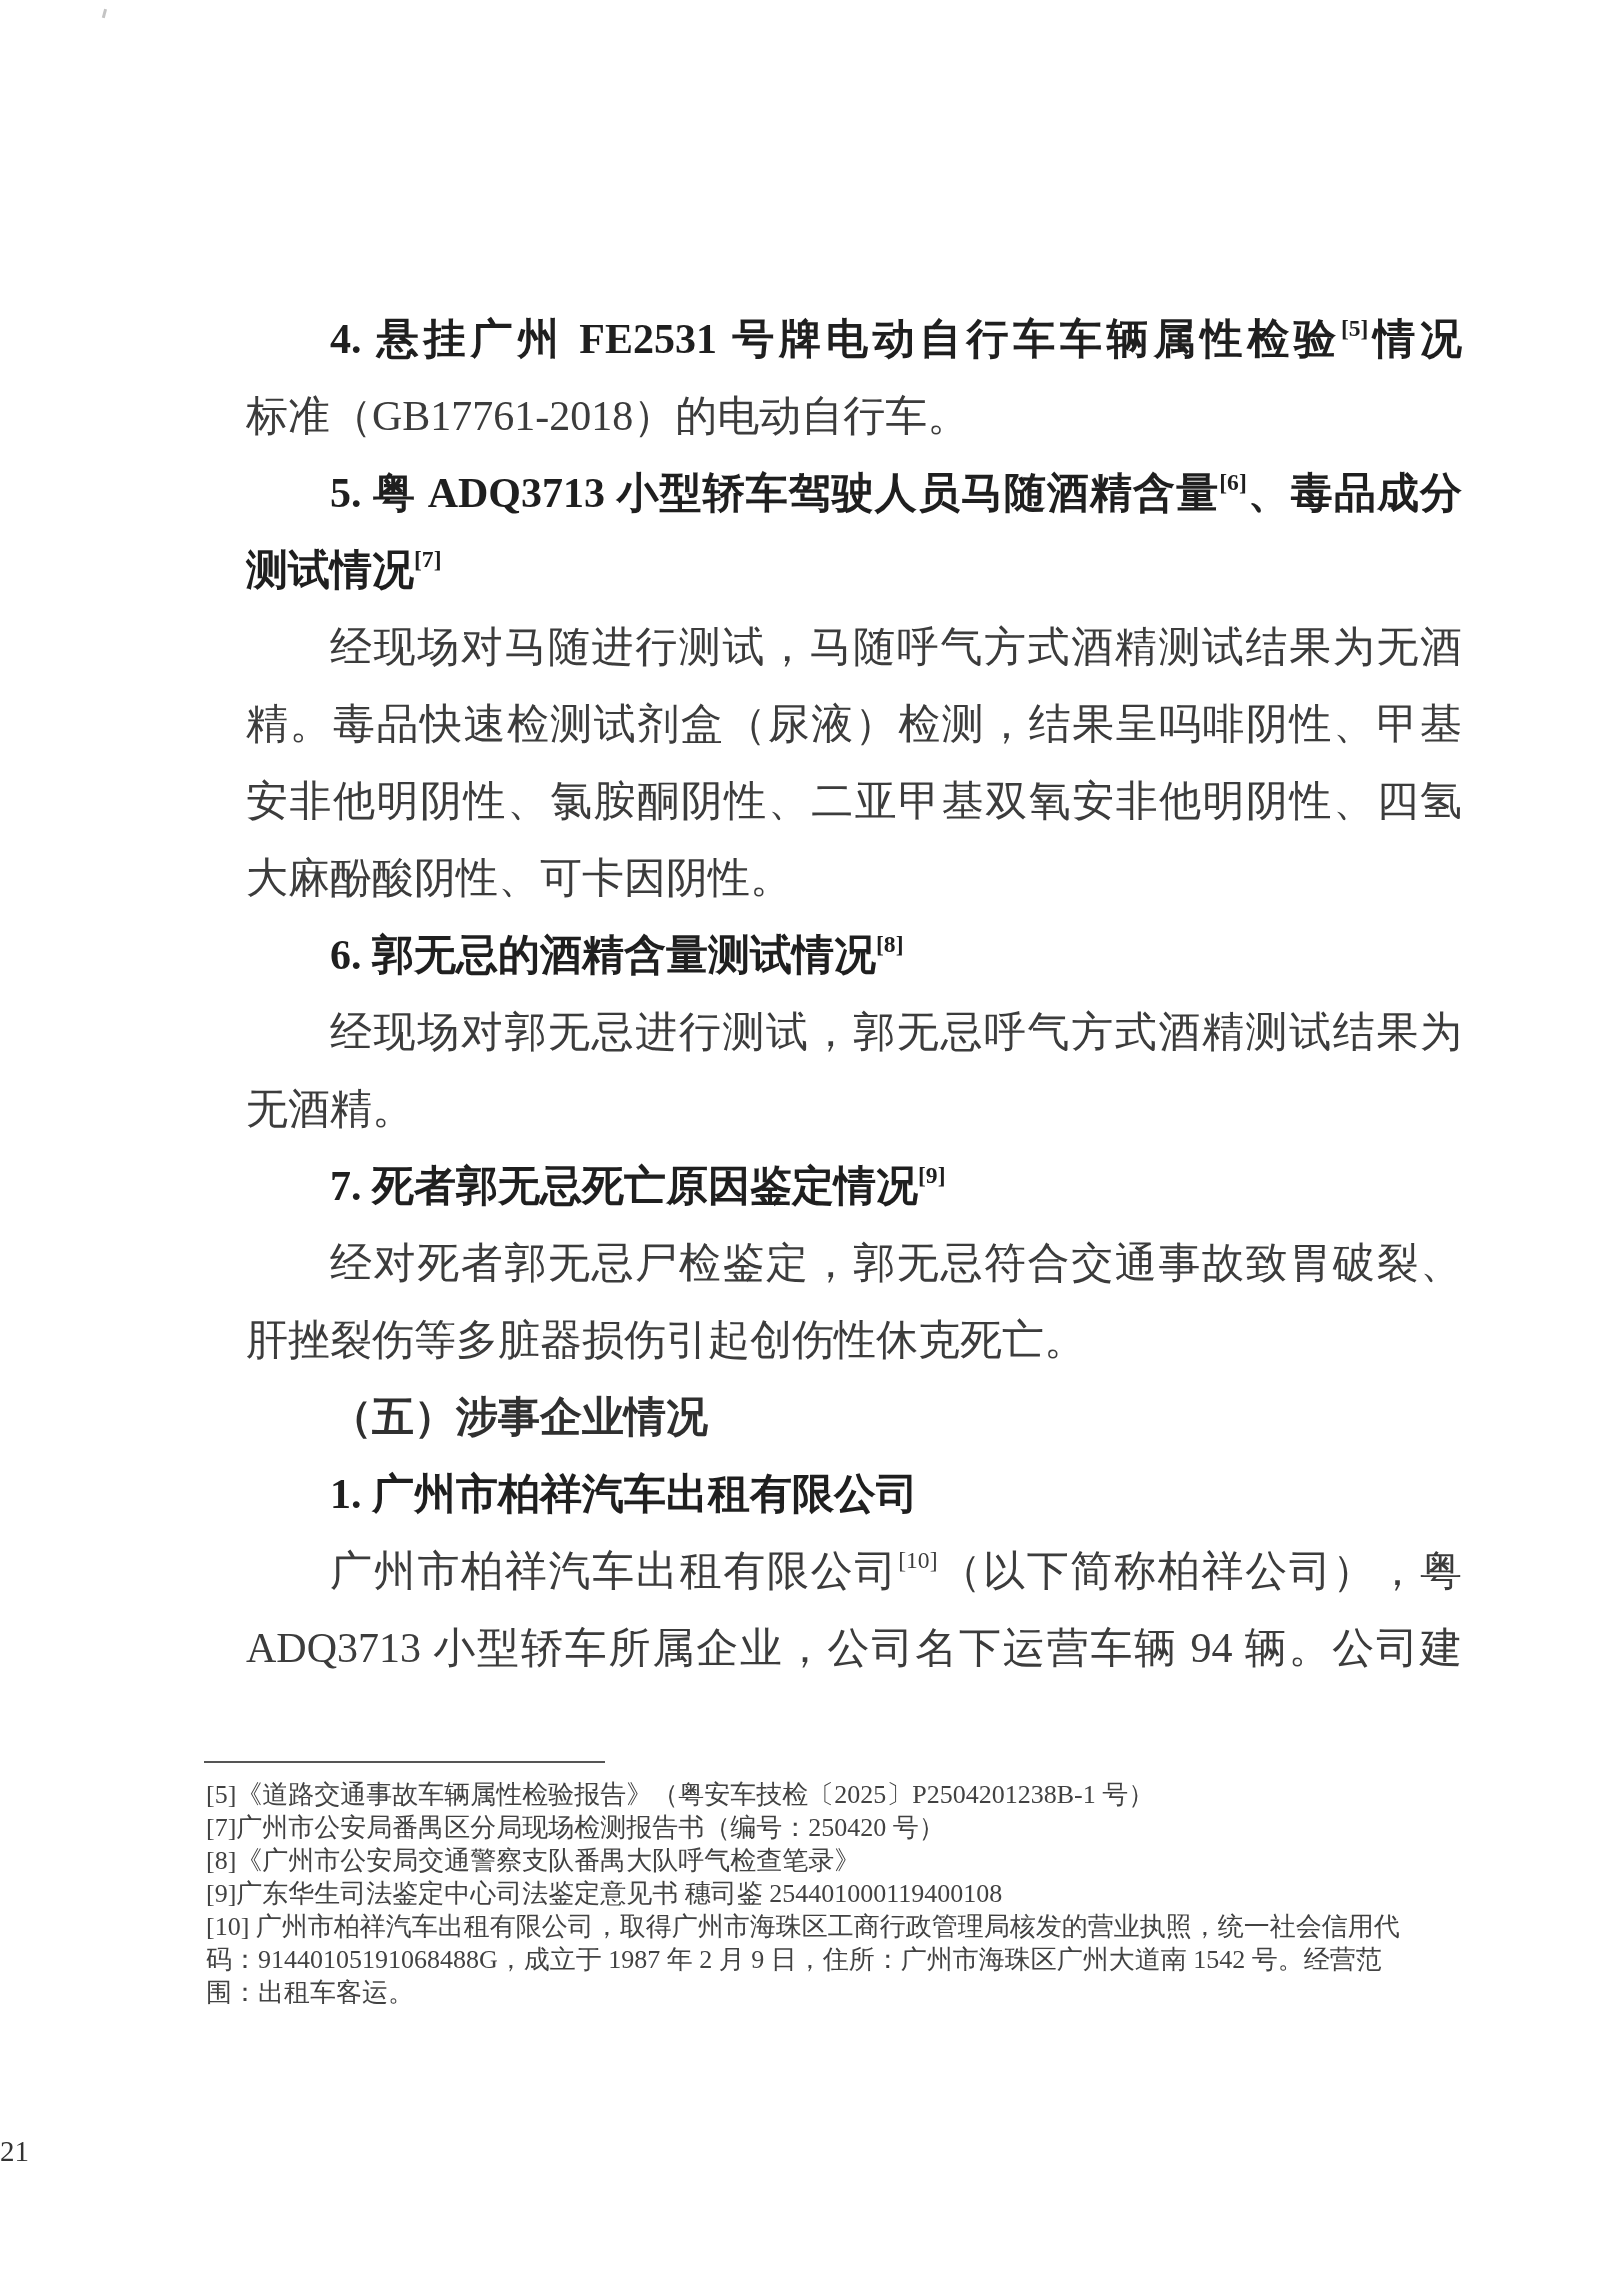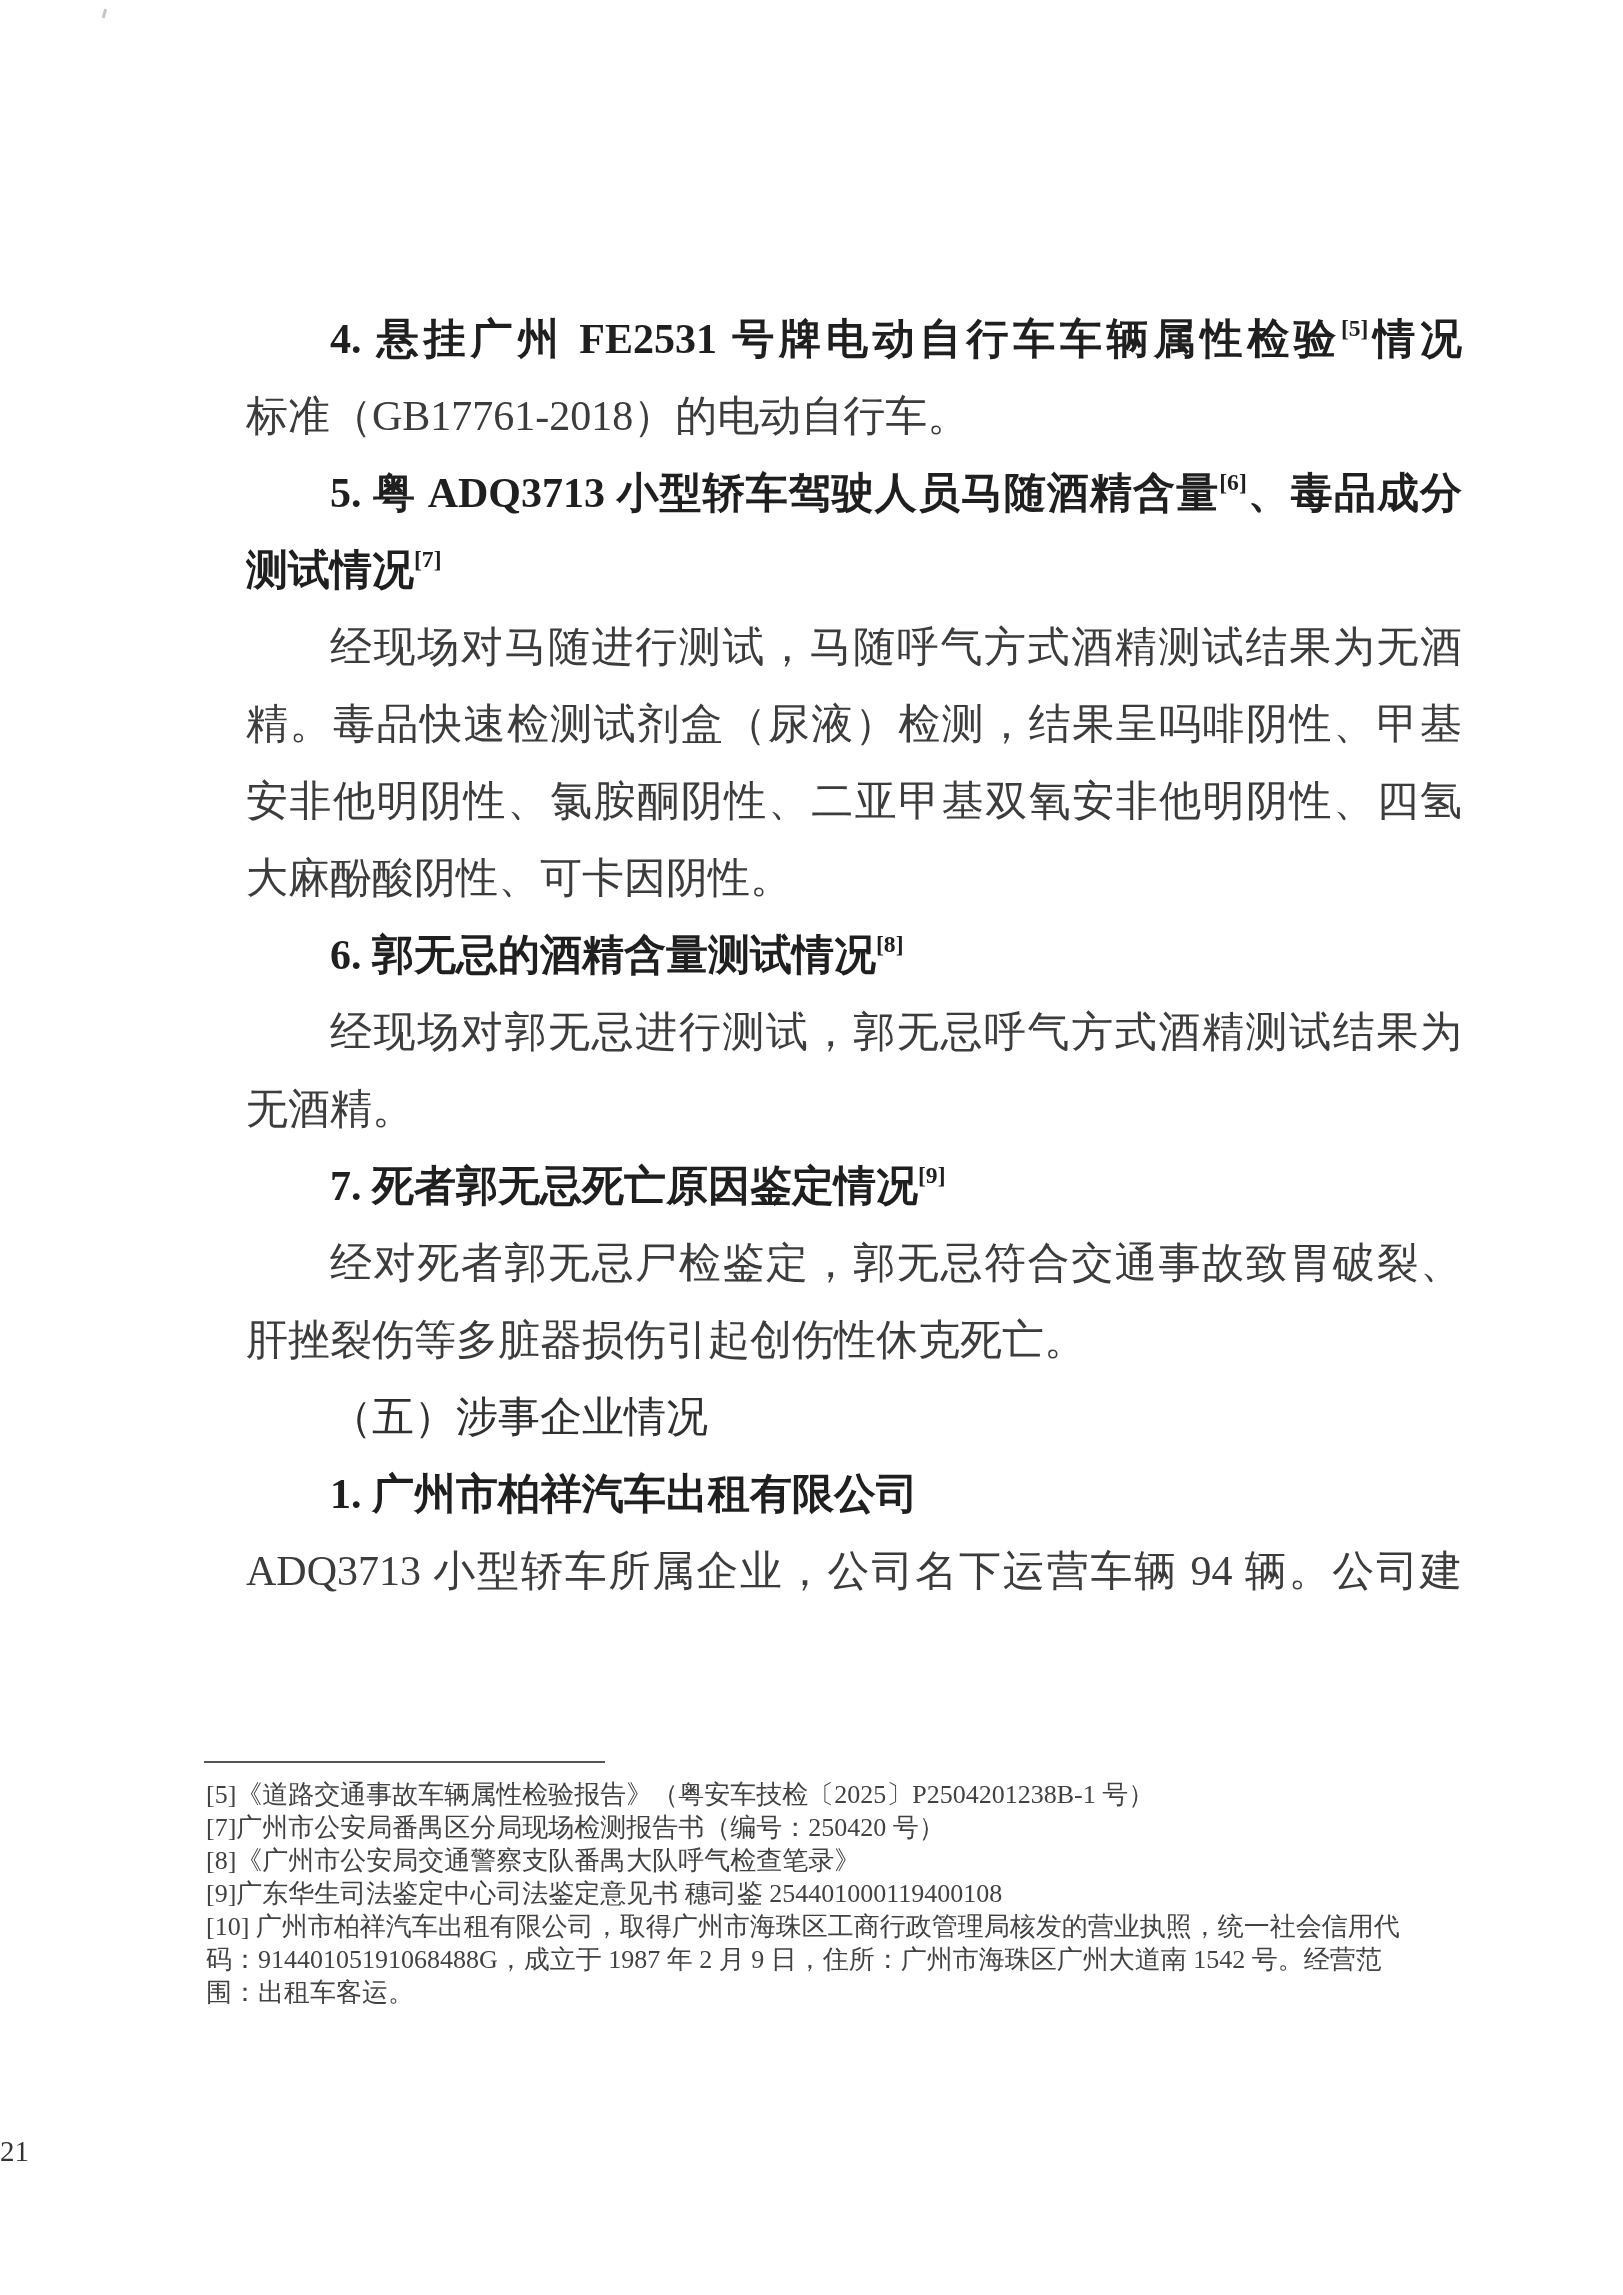--- a/index.html
+++ b/index.html
@@ -28,21 +28,21 @@
   .line.indent{padding-left:84px;}
   .line.fill{
     text-align:justify;
     text-align-last:justify;
     text-justify:inter-character;
   }
   .line.heading{
     font-weight:bold;
     color:var(--heading-ink);
   }
-  .line.subheading{color:var(--subheading-ink);}
+  .line.subheading{color:var(--subheading-ink);font-weight:bold;}
   .sup{
     font-size:23.6px;
     position:relative;top:-17px;
     font-weight:inherit;
   }
   .fn-sep{
     position:absolute;left:204px;top:1761px;
     width:401px;height:2px;
     background:var(--sep);
   }
@@ -77,20 +77,21 @@
     <div class="line body fill"><span>安非他明阴性、氯胺酮阴性、二亚甲基双氧安非他明阴性、四氢</span></div>
     <div class="line body"><span>大麻酚酸阴性、可卡因阴性。</span></div>
     <div class="line heading indent"><span>6. 郭无忌的酒精含量测试情况</span><span class="sup">[8]</span></div>
     <div class="line body indent fill"><span>经现场对郭无忌进行测试，郭无忌呼气方式酒精测试结果为</span></div>
     <div class="line body"><span>无酒精。</span></div>
     <div class="line heading indent"><span>7. 死者郭无忌死亡原因鉴定情况</span><span class="sup">[9]</span></div>
     <div class="line body indent fill"><span>经对死者郭无忌尸检鉴定，郭无忌符合交通事故致胃破裂、</span></div>
     <div class="line body"><span>肝挫裂伤等多脏器损伤引起创伤性休克死亡。</span></div>
     <div class="line subheading indent"><span>（五）涉事企业情况</span></div>
     <div class="line heading indent"><span>1. 广州市柏祥汽车出租有限公司</span></div>
+    <div class="line body indent fill"><span>广州市柏祥汽车出租有限公司</span><span class="sup">[10]</span><span>（以下简称柏祥公司），粤</span></div>
     <div class="line body fill"><span>ADQ3713 小型轿车所属企业，公司名下运营车辆 94 辆。公司建</span></div>
   </main>
 
 <div class="fn-sep"></div>
 
 <section class="footnotes">
     <p class="footnote">[5]《道路交通事故车辆属性检验报告》（粤安车技检〔2025〕P2504201238B-1 号）</p>
     <p class="footnote">[7]广州市公安局番禺区分局现场检测报告书（编号：250420 号）</p>
     <p class="footnote">[8]《广州市公安局交通警察支队番禺大队呼气检查笔录》</p>
     <p class="footnote">[9]广东华生司法鉴定中心司法鉴定意见书 穗司鉴 254401000119400108</p>

